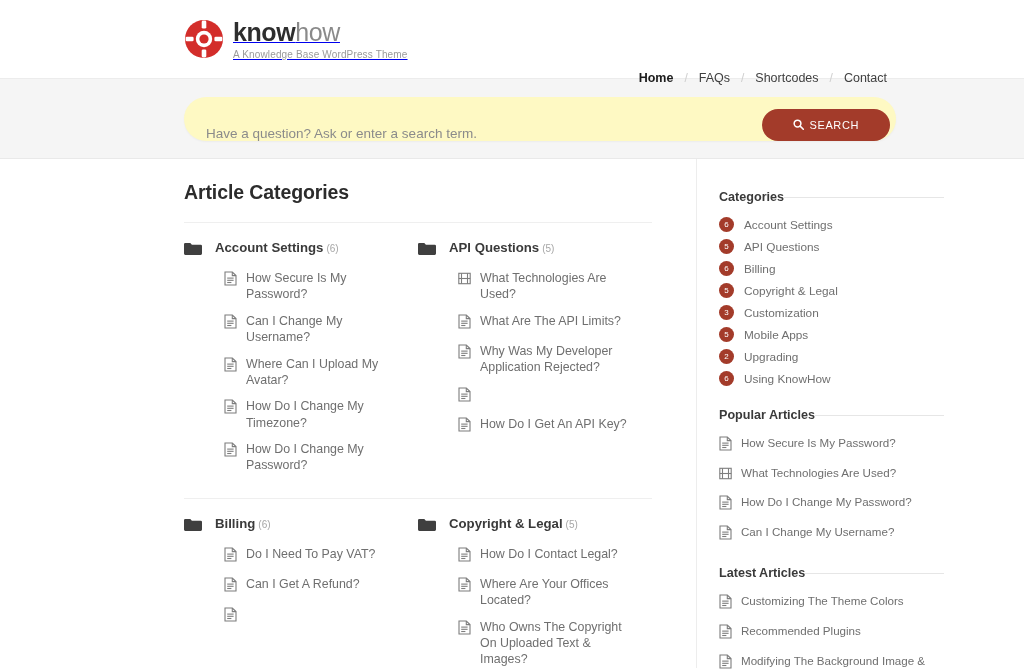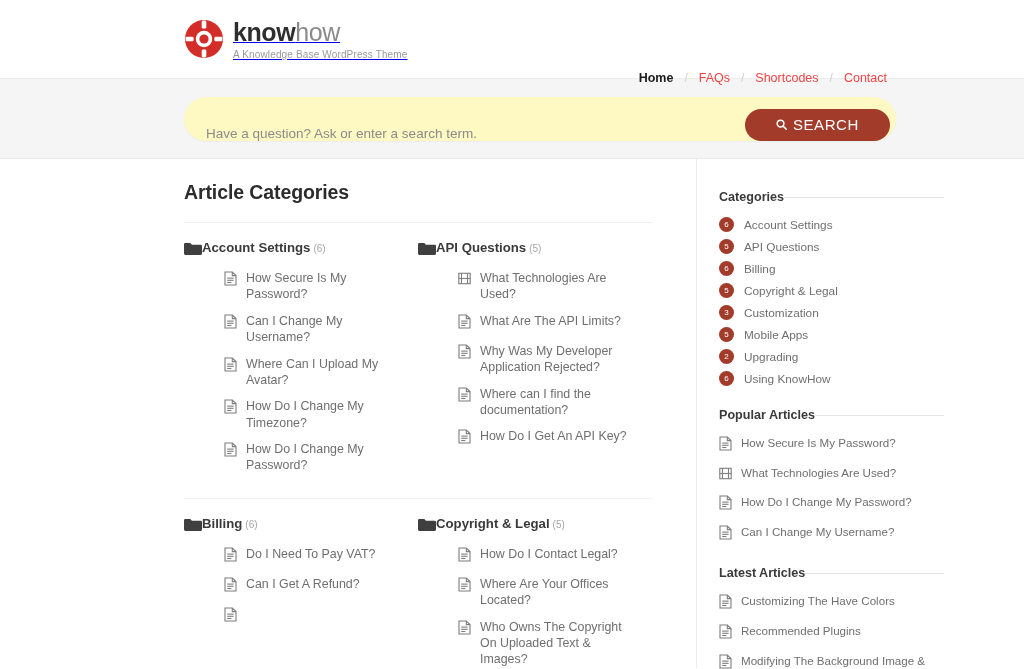--- a/index.html
+++ b/index.html
@@ -30,21 +30,21 @@
   .brand-title .light { font-weight: 400; color: #8a8a8a; }
   .brand-sub {
     font-size: 10px; color: #9a9a9a; letter-spacing: 0.15px;
     margin-top: 5px; white-space: nowrap;
   }
 
   .main-nav {
     position: absolute; right: 137px; top: 31px;
     display: flex; align-items: flex-start; font-size: 12.5px; margin-top: 40px;
   }
-  .main-nav a { color: #ef4444; text-decoration: none; white-space: nowrap; }
+  .main-nav a { color: #404040; text-decoration: none; white-space: nowrap; }
   .main-nav a.active { color: #1c1c1c; font-weight: 700; }
   .nav-sep { color: #cfcfcf; margin: 0 11px; font-size: 12px; }
 
   
   .search-band {
     height: 80px;
     background: #f5f5f5;
     border-bottom: 1px solid #e9e9e9;
     display: flex; align-items: center;
     padding-left: 184px;
@@ -64,21 +64,21 @@
     background: transparent;
   }
   .search-input::placeholder { color: #8b8b8b; }
   .search-btn {
     display: flex; align-items: center; gap: 6px;
     background: #a33b2a;
     color: #fff;
     border: 0; border-radius: 20px;
     height: 32px; padding: 0 31px;
     font-family: "Liberation Sans", sans-serif;
-    font-size: 15px; letter-spacing: 0.6px;
+    font-size: 11px; letter-spacing: 0.6px;
     cursor: pointer;
   }
   .search-btn svg { display:block; }
 
   
   .page {
     display: flex;
     padding-left: 184px;
     height: calc(669px - 160px);
   }
@@ -99,21 +99,21 @@
     padding-bottom: 18px;
   }
   .hr { height: 1px; background: #efefef; }
 
   .cat-row {
     display: flex;
     padding: 17px 0 14px 0;
   }
   .cat-col { width: 50%; padding-right: 14px; }
 
-  .cat-head { display: flex; align-items: flex-start; }
+  .cat-head { display: flex; align-items: flex-start; gap: 13px; }
   .folder-icon { flex: 0 0 18px; margin-top: 2px; }
   .cat-name {
     font-size: 13.2px; font-weight: 700; color: #3a3a3a;
   }
   .cat-count {
     font-size: 10px; font-weight: 400; color: #a6a6a6;
     margin-left: 3px;
   }
 
   .art-list { list-style: none; margin-top: 10px; padding-left: 40px; }
@@ -322,21 +322,20 @@
                 <a class="art-link" href="#">Why Was My Developer Application Rejected?</a>
               </li>
               <li class="art-item">
                 <span class="doc-icon"><svg width="13" height="15" viewBox="0 0 13 15" fill="none" stroke="#7d7d7d" stroke-width="1.1">
                     <path d="M1 1h7.3L12 4.6V14H1z" fill="#fff"></path>
                     <path d="M8.3 1v3.6H12"></path>
                     <line x1="3.2" y1="7.1" x2="9.6" y2="7.1"></line>
                     <line x1="3.2" y1="9.3" x2="9.6" y2="9.3"></line>
                     <line x1="3.2" y1="11.5" x2="7.4" y2="11.5"></line>
                   </svg></span>
-                <a class="art-link" href="#">Where can I find the documentation?</a>
               </li>
               <li class="art-item">
                 <span class="doc-icon"><svg width="13" height="15" viewBox="0 0 13 15" fill="none" stroke="#7d7d7d" stroke-width="1.1">
                     <path d="M1 1h7.3L12 4.6V14H1z" fill="#fff"></path>
                     <path d="M8.3 1v3.6H12"></path>
                     <line x1="3.2" y1="7.1" x2="9.6" y2="7.1"></line>
                     <line x1="3.2" y1="9.3" x2="9.6" y2="9.3"></line>
                     <line x1="3.2" y1="11.5" x2="7.4" y2="11.5"></line>
                   </svg></span>
                 <a class="art-link" href="#">How Do I Get An API Key?</a>
@@ -546,21 +545,21 @@
       </div>
       <ul class="article-widget-list" id="side-latest">
           <li class="article-widget-item">
             <span class="doc-icon"><svg width="13" height="15" viewBox="0 0 13 15" fill="none" stroke="#7d7d7d" stroke-width="1.1">
                 <path d="M1 1h7.3L12 4.6V14H1z" fill="#fff"></path>
                 <path d="M8.3 1v3.6H12"></path>
                 <line x1="3.2" y1="7.1" x2="9.6" y2="7.1"></line>
                 <line x1="3.2" y1="9.3" x2="9.6" y2="9.3"></line>
                 <line x1="3.2" y1="11.5" x2="7.4" y2="11.5"></line>
               </svg></span>
-            <a href="#">Customizing The Have Colors</a>
+            <a href="#">Customizing The Theme Colors</a>
           </li>
           <li class="article-widget-item">
             <span class="doc-icon"><svg width="13" height="15" viewBox="0 0 13 15" fill="none" stroke="#7d7d7d" stroke-width="1.1">
                 <path d="M1 1h7.3L12 4.6V14H1z" fill="#fff"></path>
                 <path d="M8.3 1v3.6H12"></path>
                 <line x1="3.2" y1="7.1" x2="9.6" y2="7.1"></line>
                 <line x1="3.2" y1="9.3" x2="9.6" y2="9.3"></line>
                 <line x1="3.2" y1="11.5" x2="7.4" y2="11.5"></line>
               </svg></span>
             <a href="#">Recommended Plugins</a>

